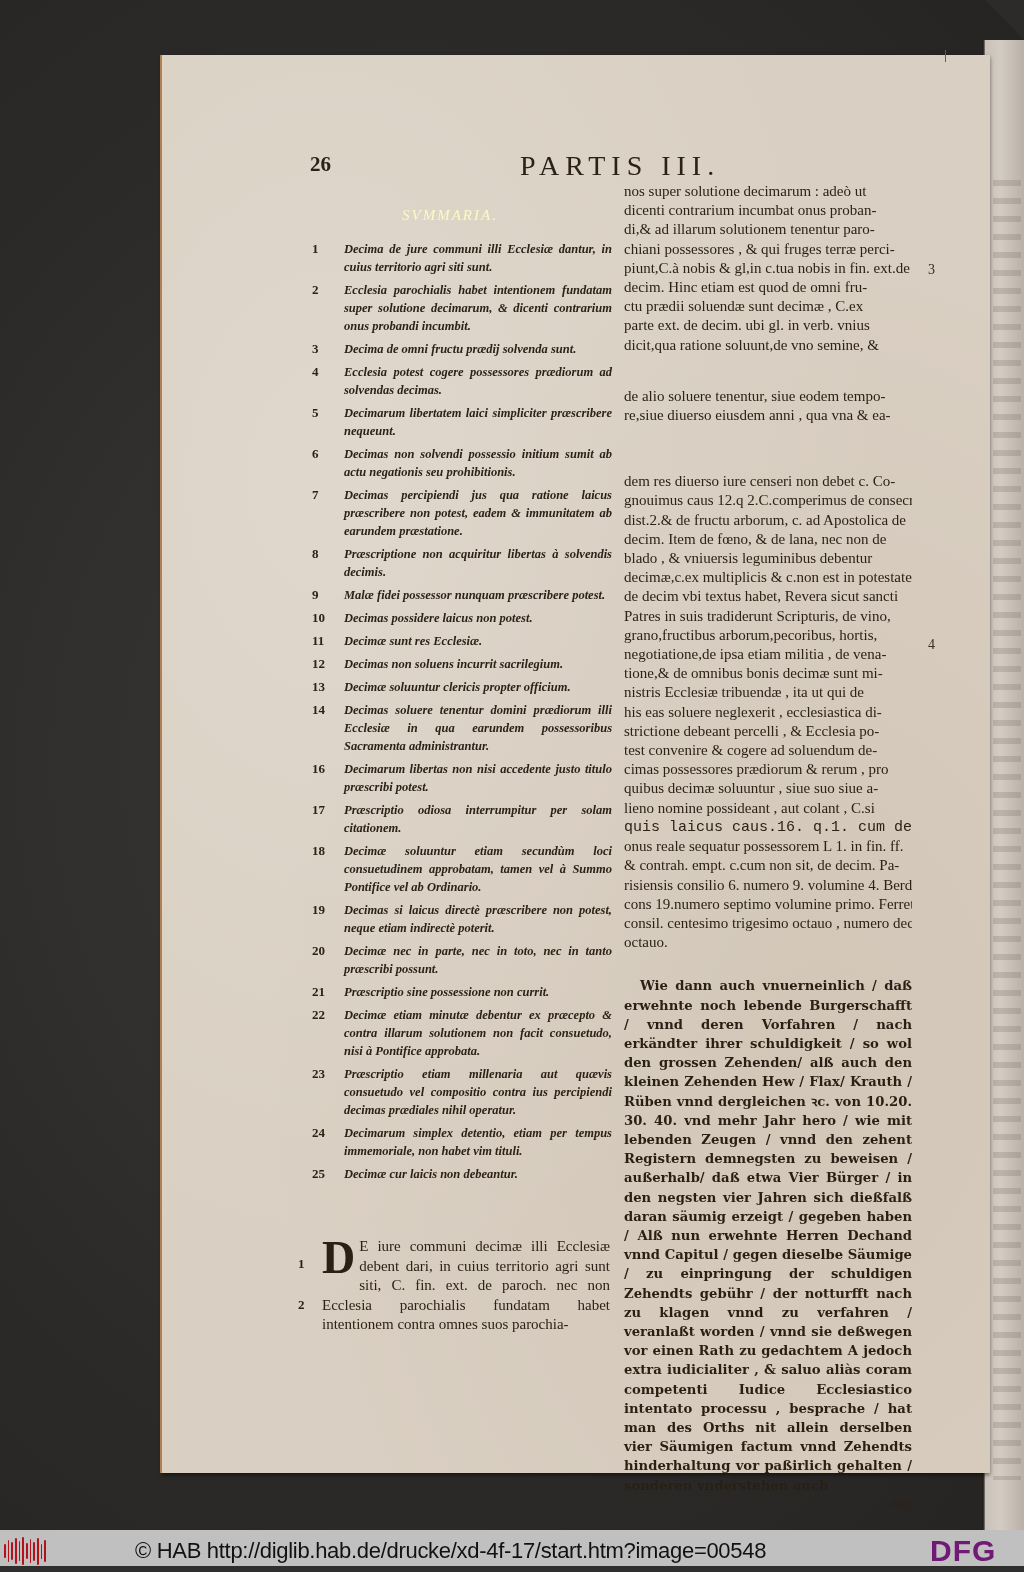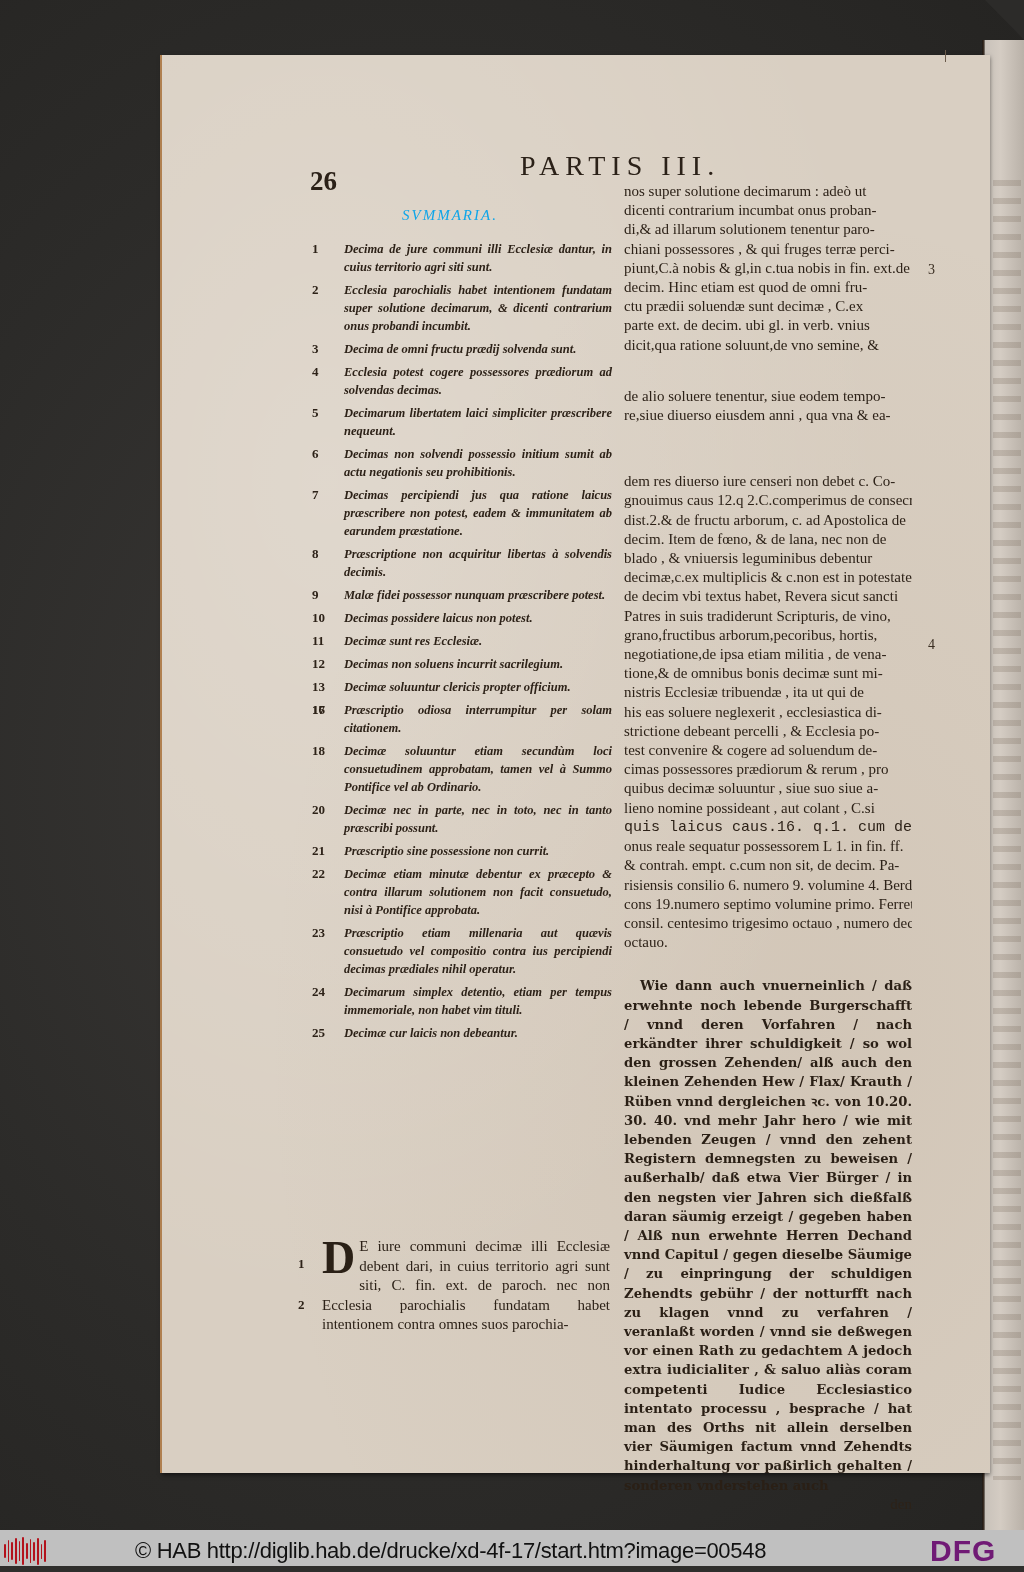--- a/index.html
+++ b/index.html
@@ -38,29 +38,29 @@
     background: repeating-linear-gradient(to bottom, rgba(120,105,90,0.25) 0 6px, transparent 6px 18px);
   }
   .top-mark {
     position: absolute; left: 945px; top: 50px; width: 1px; height: 12px; background: #6a5a4a;
   }
 
   .running-head {
     position: absolute; left: 310px; top: 150px; width: 610px; height: 40px;
   }
   .page-num {
-    position: absolute; left: 0; top: 16px; font-size: 27px; font-weight: bold; color: #2b2118;
+    position: absolute; left: 0; top: 2px; font-size: 21px; font-weight: bold; color: #2b2118;
   }
   .part-title {
     position: absolute; left: 210px; top: 0; font-size: 28px; letter-spacing: 6px; color: #2b2118;
   }
 
   .summaria-title {
     position: absolute; left: 402px; top: 207px; font-size: 15px; letter-spacing: 2px;
-    font-style: italic; color: #0ea5e9;
+    font-style: italic; color: #fef9c3;
   }
 
   .summaria {
     position: absolute; left: 312px; top: 240px; width: 300px;
     color: #2d2218;
   }
   .sum-item {
     position: relative; padding-left: 32px; font-style: italic; font-weight: bold;
     font-size: 12.5px; line-height: 18px; margin-bottom: 5px; text-align: justify;
   }
@@ -176,29 +176,38 @@
     </div>
     <div class="sum-item">
       <span class="num">12</span>
       <span class="txt">Decimas non soluens incurrit sacrilegium.</span>
     </div>
     <div class="sum-item">
       <span class="num">13</span>
       <span class="txt">Decimæ soluuntur clericis propter officium.</span>
     </div>
     <div class="sum-item">
+      <span class="num">14</span>
+      <span class="txt">Decimas soluere tenentur domini prædiorum illi Ecclesiæ in qua earundem possessoribus Sacramenta administrantur.</span>
+    </div>
+    <div class="sum-item">
       <span class="num">16</span>
+      <span class="txt">Decimarum libertas non nisi accedente justo titulo præscribi potest.</span>
     </div>
     <div class="sum-item">
       <span class="num">17</span>
       <span class="txt">Præscriptio odiosa interrumpitur per solam citationem.</span>
     </div>
     <div class="sum-item">
       <span class="num">18</span>
       <span class="txt">Decimæ soluuntur etiam secundùm loci consuetudinem approbatam, tamen vel à Summo Pontifice vel ab Ordinario.</span>
+    </div>
+    <div class="sum-item">
+      <span class="num">19</span>
+      <span class="txt">Decimas si laicus directè præscribere non potest, neque etiam indirectè poterit.</span>
     </div>
     <div class="sum-item">
       <span class="num">20</span>
       <span class="txt">Decimæ nec in parte, nec in toto, nec in tanto præscribi possunt.</span>
     </div>
     <div class="sum-item">
       <span class="num">21</span>
       <span class="txt">Præscriptio sine possessione non currit.</span>
     </div>
     <div class="sum-item">

